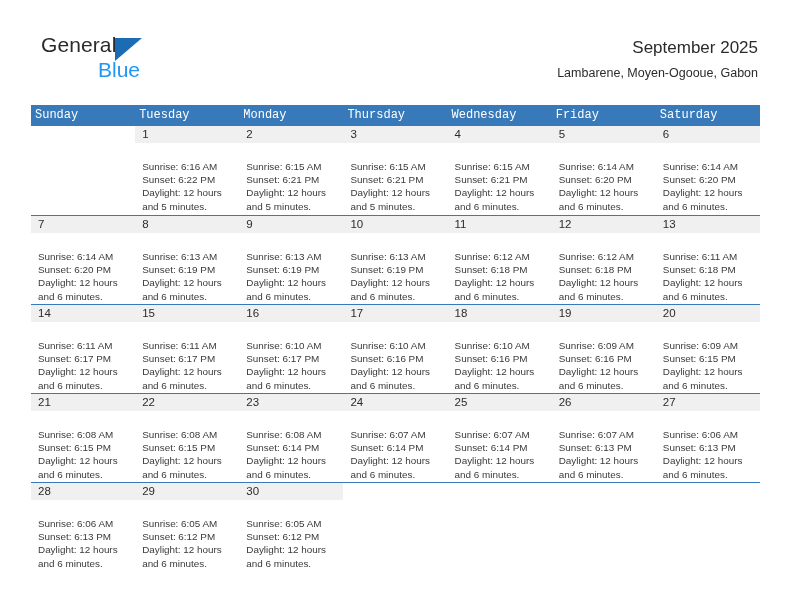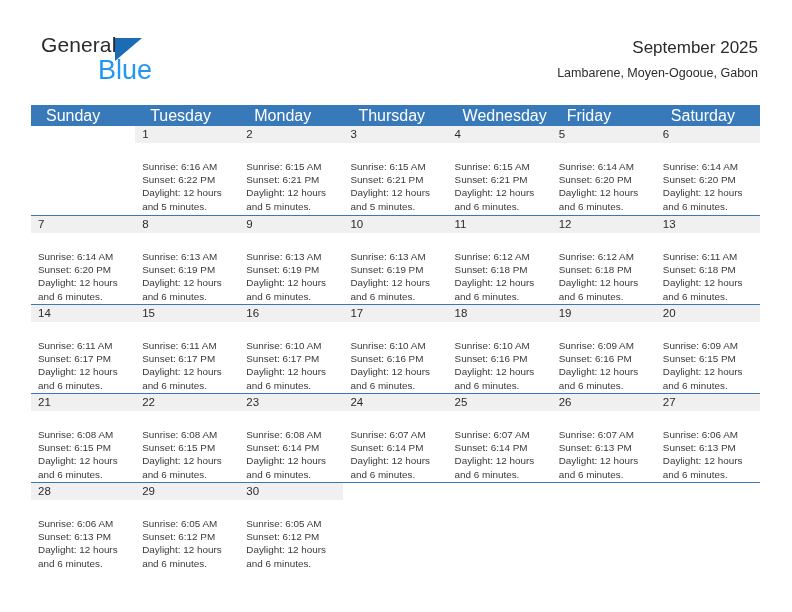--- a/index.html
+++ b/index.html
@@ -51,21 +51,21 @@
     top: 5px;
     width: 0;
     height: 0;
     border-left: 27px solid #1b6cb5;
     border-bottom: 23px solid transparent;
   }
   .logo-blue {
     position: absolute;
     left: 57px;
     top: 25px;
-    font-size: 27px;
+    font-size: 21px;
     color: #2196f3;
     line-height: 24px;
   }
 
   .title {
     position: absolute;
     right: 34px;
     top: 33px;
     font-size: 17px;
     color: #2b2b2b;
@@ -93,26 +93,27 @@
   }
   .weekdays {
     display: flex;
     width: 729px;
     background: #3879b9;
     height: 21px;
   }
   .weekday {
     flex: 1 1 0;
     color: #ffffff;
-    font-size: 16px;
+    font-size: 12px;
     line-height: 21px;
-    padding-left: 15px;
+    padding-left: 4px;
     box-sizing: border-box;
     white-space: nowrap;
     overflow: hidden;
+    font-family: Liberation Mono, monospace;
   }
 
   .week {
     display: flex;
     width: 729px;
     border-top: 1px solid #3879b9;
     height: 89px;
     box-sizing: border-box;
   }
   .week.first {

